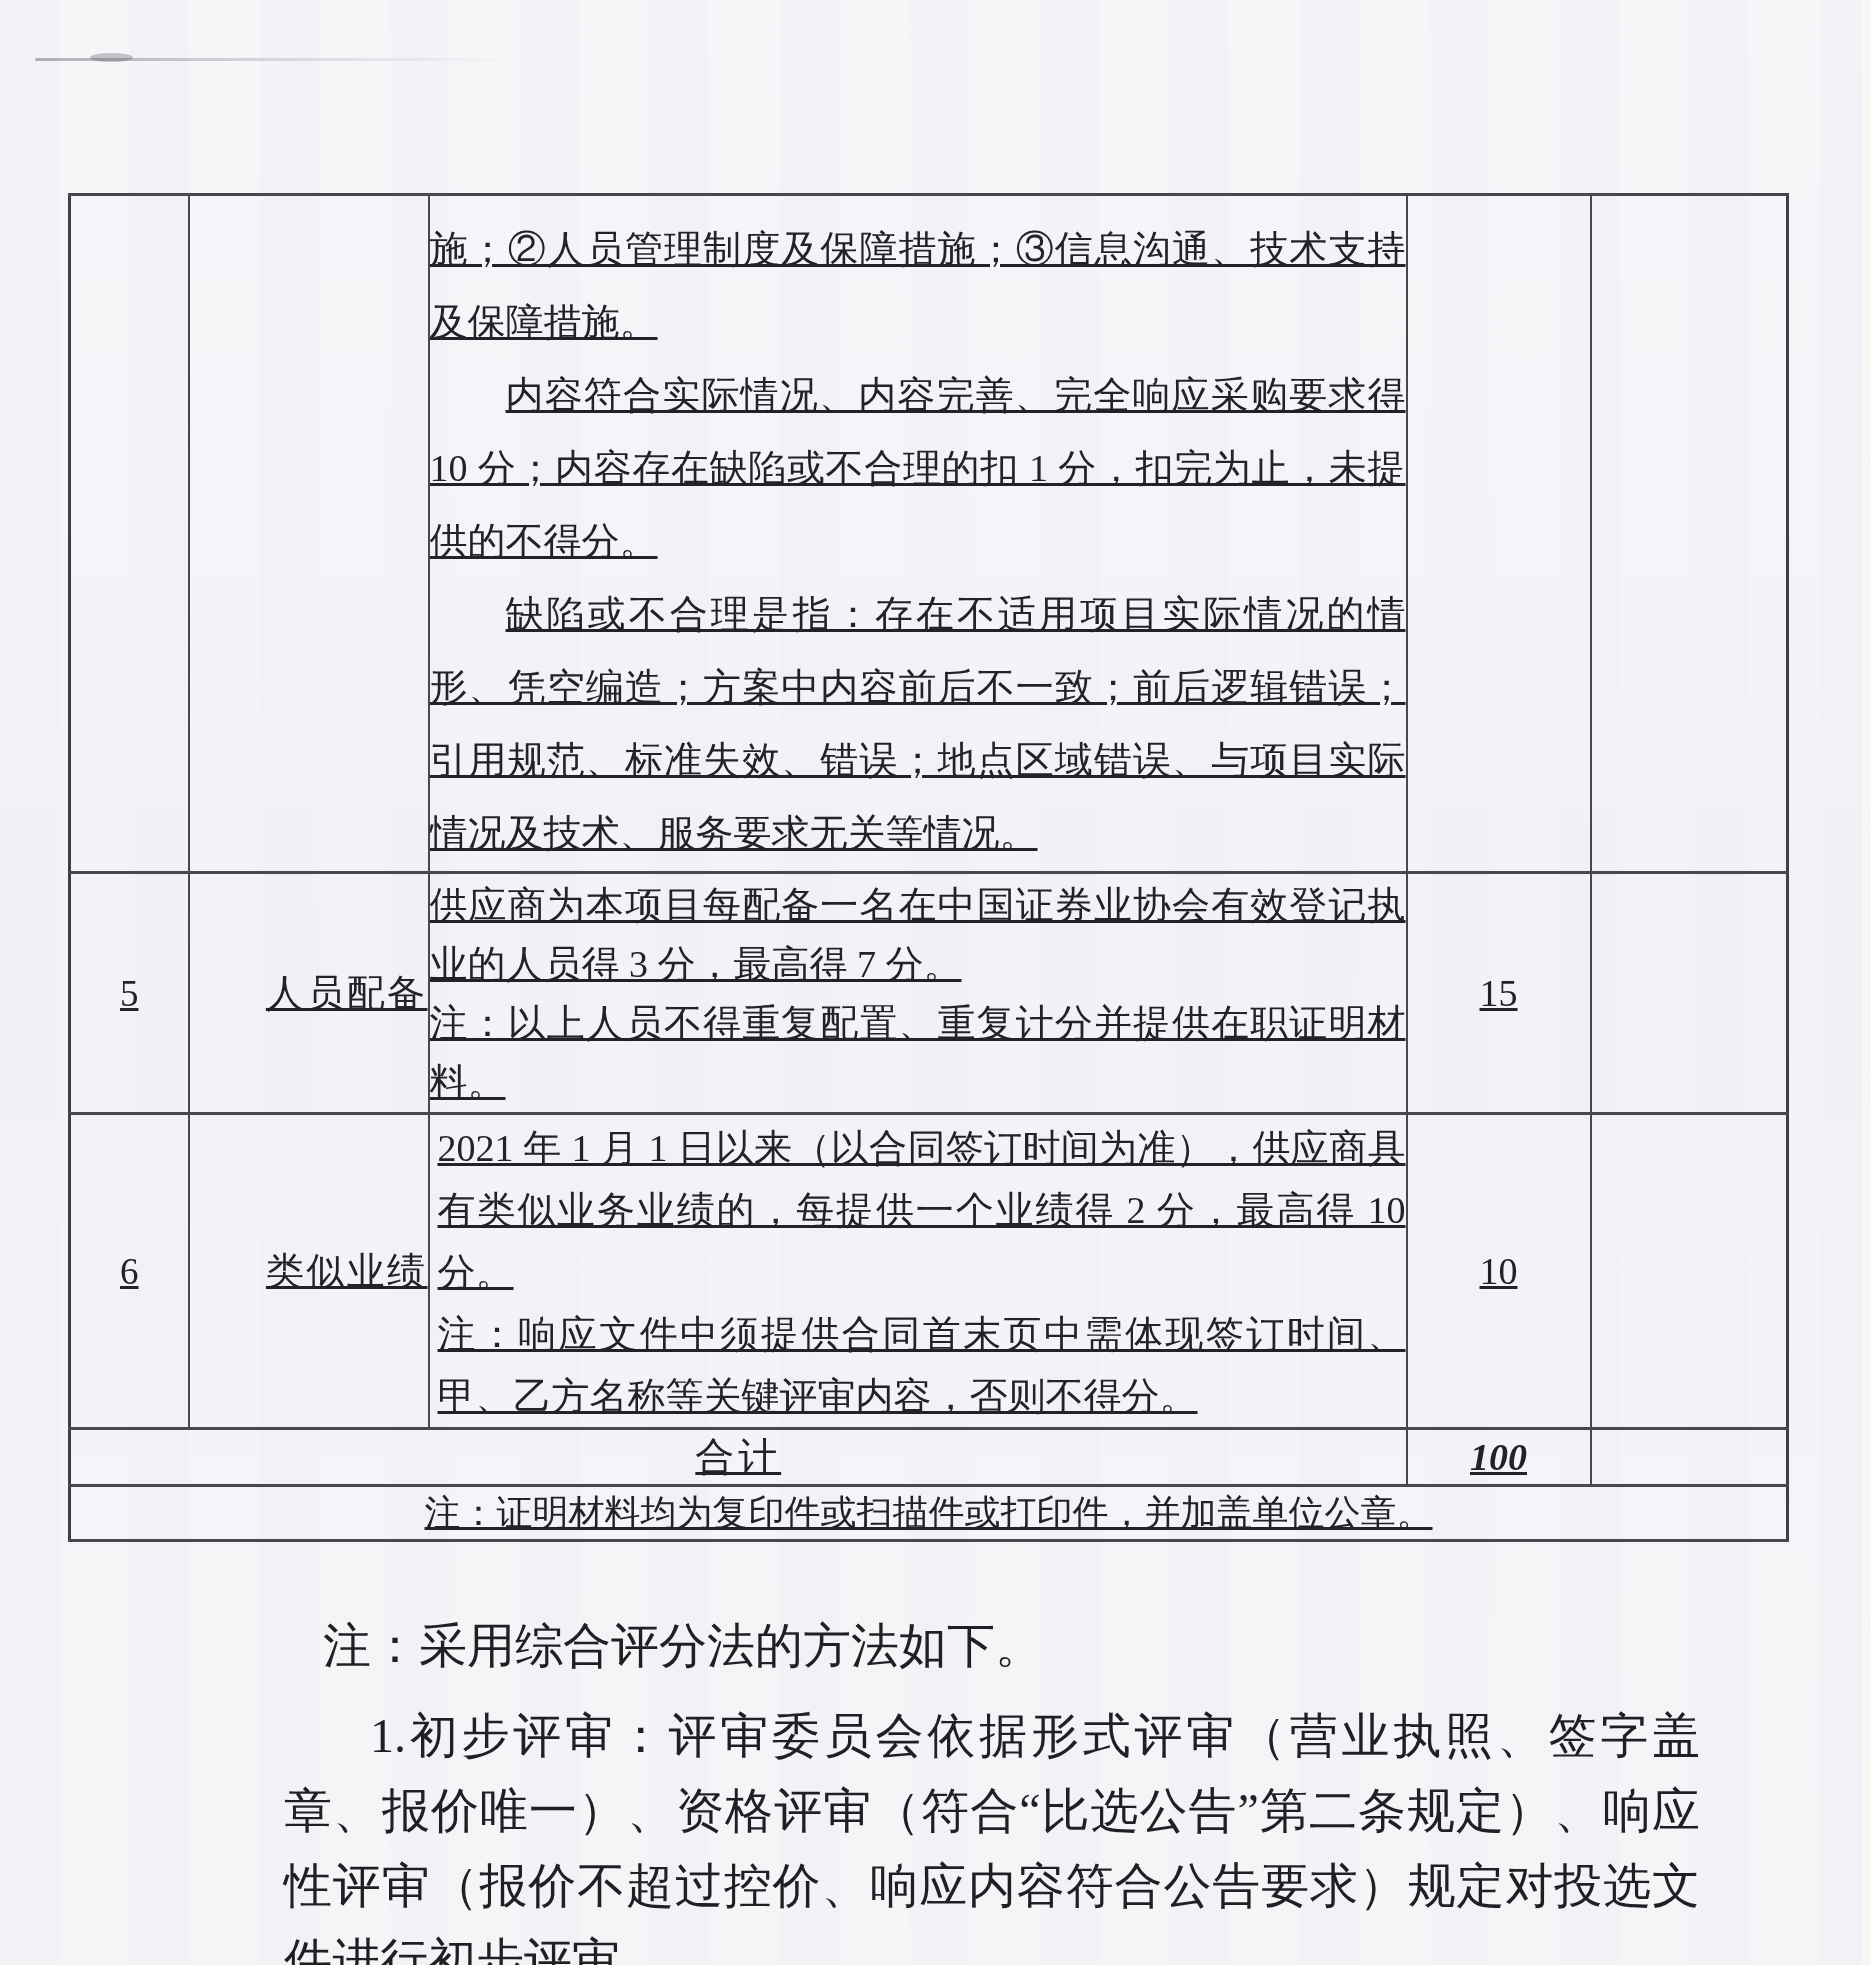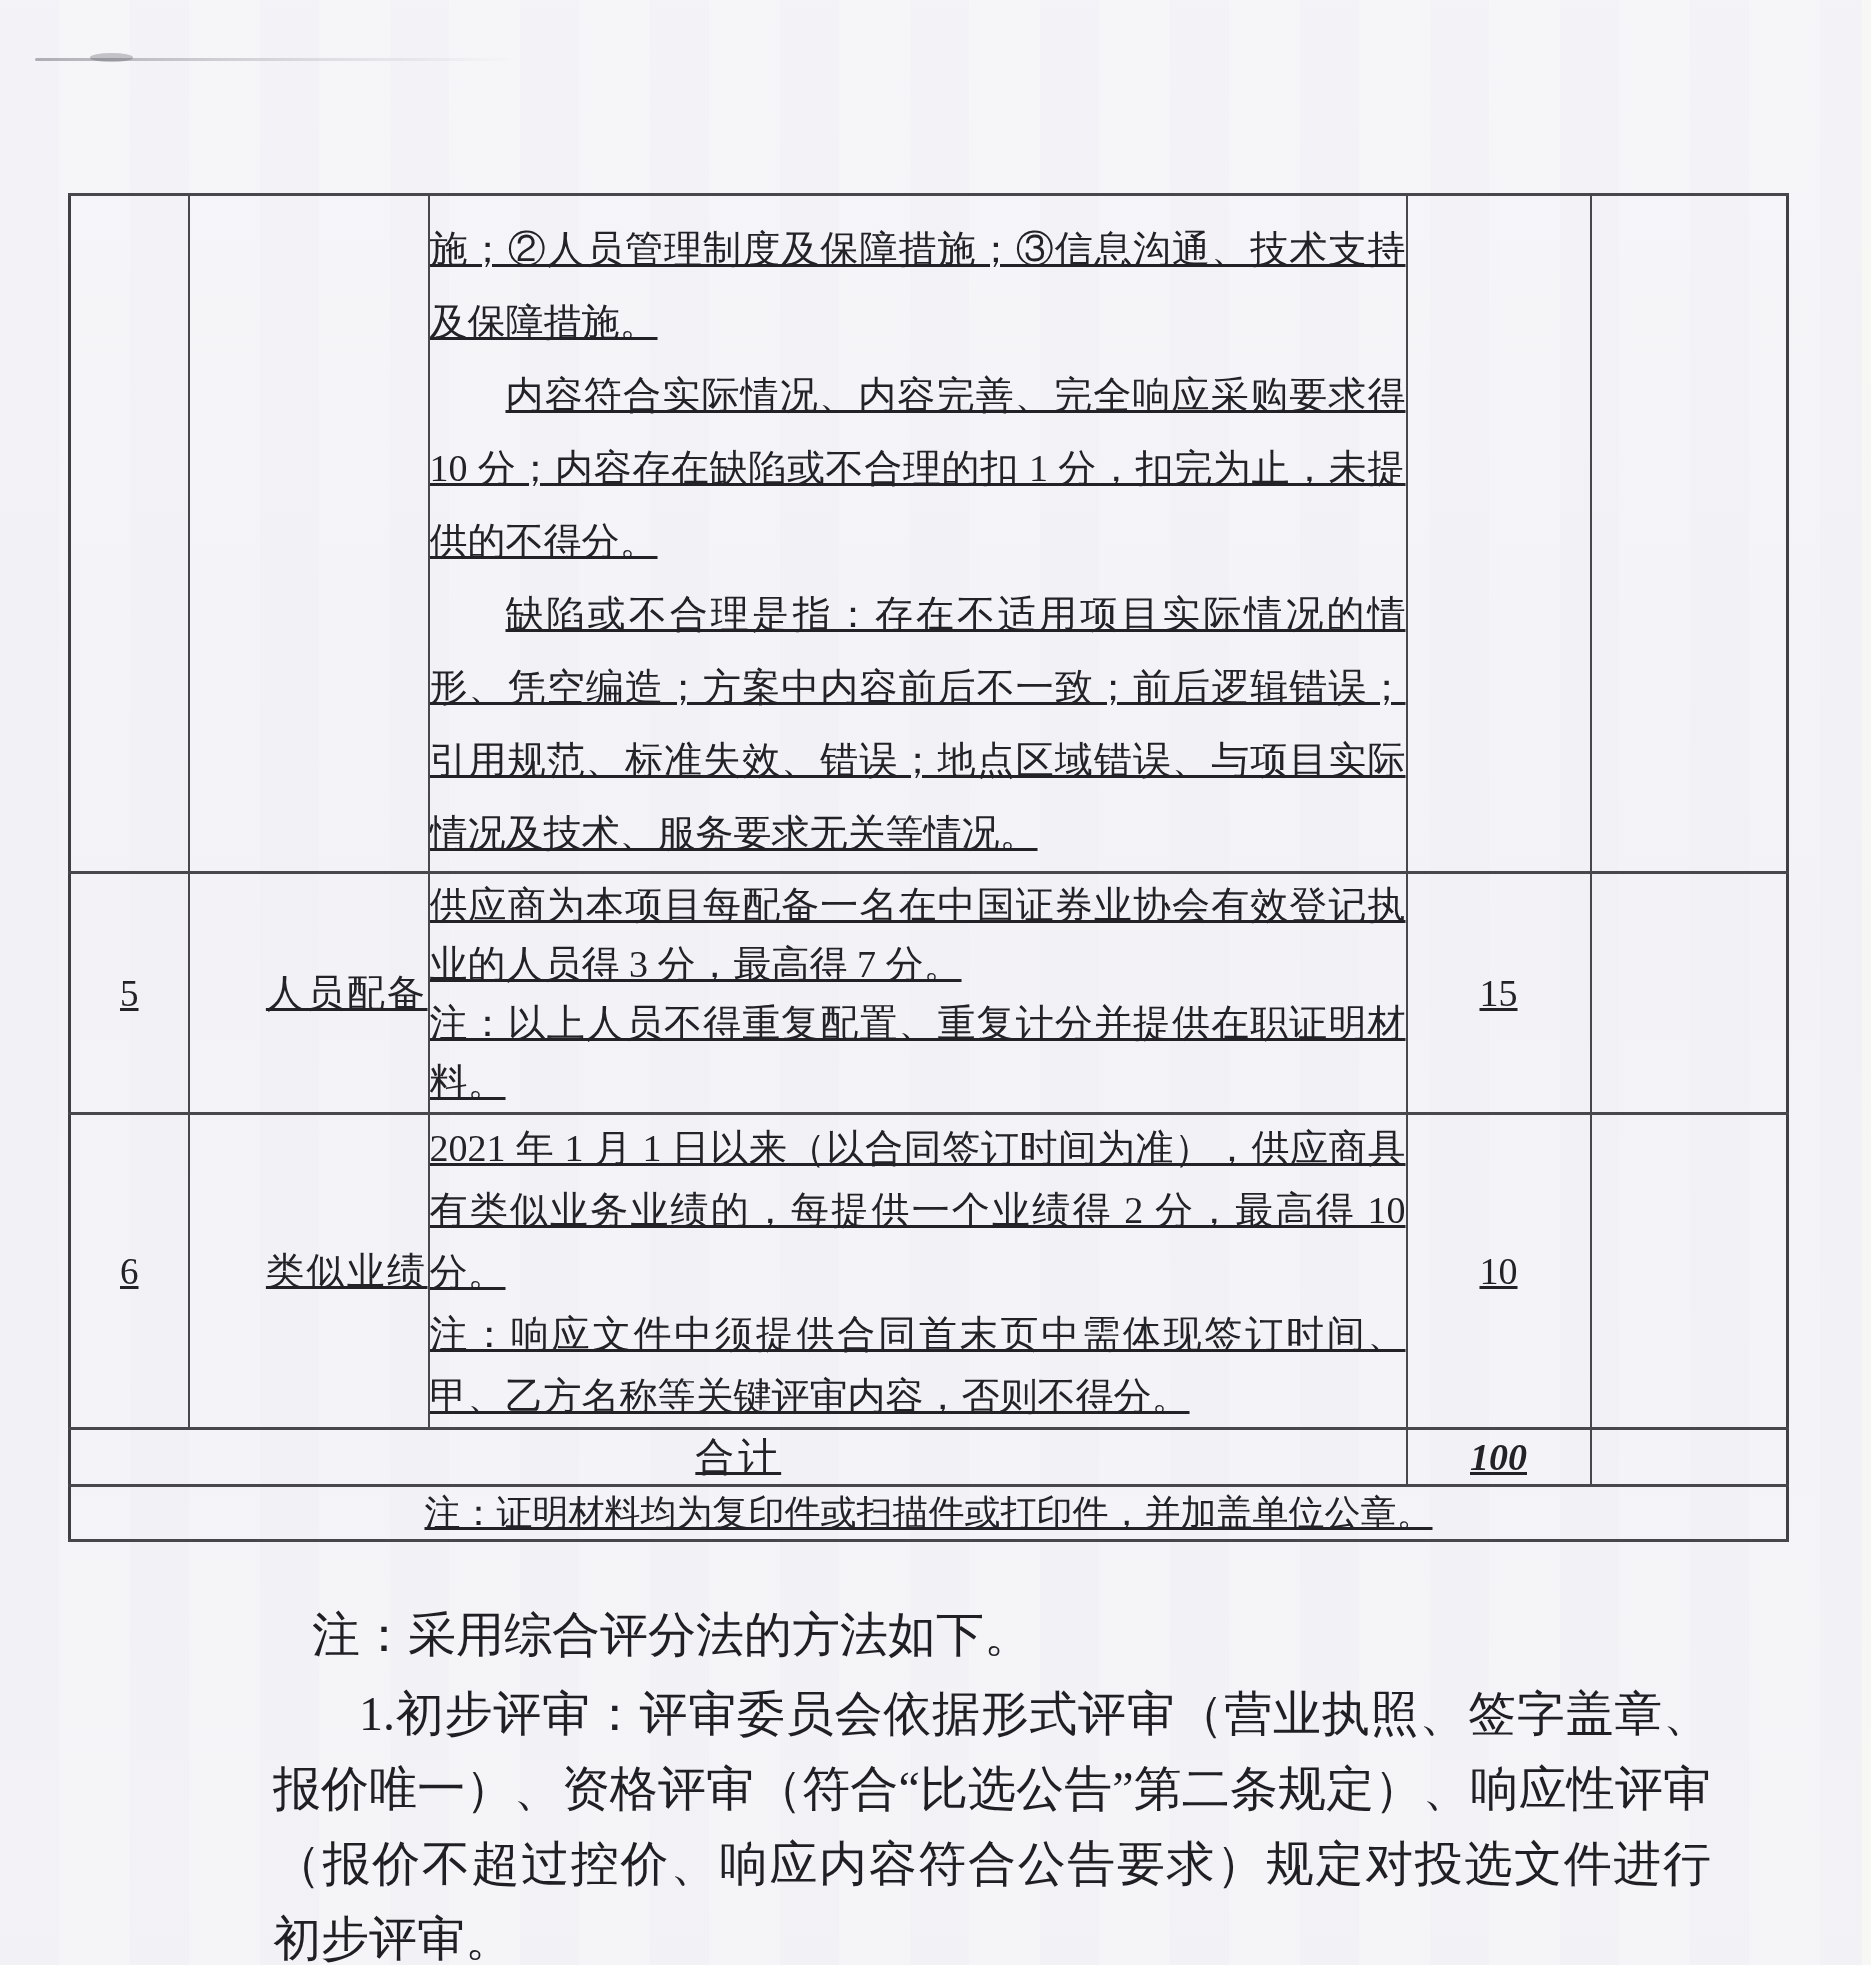--- a/index.html
+++ b/index.html
@@ -33,35 +33,35 @@
   .score-table tr td{border-top-width:3.1px;border-bottom-width:3.1px;}
   .c-no{ text-align:center; vertical-align:middle; font-size:37px;}
   .c-cat{ text-align:right; vertical-align:middle; letter-spacing:2.4px;}
   .c-desc{
     vertical-align:top; text-align:justify;
     padding:13.4px 20.4px 3.1px 23px;
   }
   .c-desc p{margin:0;}
   .row-a .c-desc{line-height:73px;padding-top:17.3px;}
   .row-5 .c-desc{line-height:59px;padding-top:1.6px;}
-  .row-6 .c-desc{line-height:62px;padding-top:2.4px;}
+  .row-6 .c-desc{line-height:62px;padding-top:2.4px;padding-left:8px;}
   .p-indent{text-indent:76px;}
   .c-score{ text-align:center; vertical-align:middle; font-size:38px;margin-left:16px;}
   .c-blank{background:transparent;}
   .c-total-label{ text-align:center; vertical-align:middle; font-size:39px; letter-spacing:3.9px;}
   .total-score{font-weight:700;font-style:italic;}
   .c-footnote{ text-align:center; vertical-align:middle; font-size:36px;}
 
   
   .body-notes{
     position:absolute;left:269px;top:1593px;width:1446px;
     font-size:48px;line-height:75px;
     color:#1f1f24;text-align:justify;
   }
-  .body-notes p{margin:4px;}
+  .body-notes p{margin:15px;}
   .bn-intro{text-indent:39px;}
   .bn-item{text-indent:86px;}
 
   
   .artifact{position:absolute;pointer-events:none;}
   .a-topline{left:35px;top:58px;width:483px;height:2.8px;
     background:linear-gradient(90deg, rgba(70,70,82,.40), rgba(70,70,82,.15) 55%, rgba(70,70,82,0));
     border-radius:1.6px;}
   .a-smudge{left:90px;top:53px;width:43px;height:8.6px;background:rgba(60,60,72,.28);border-radius:50%;}
 </style>

